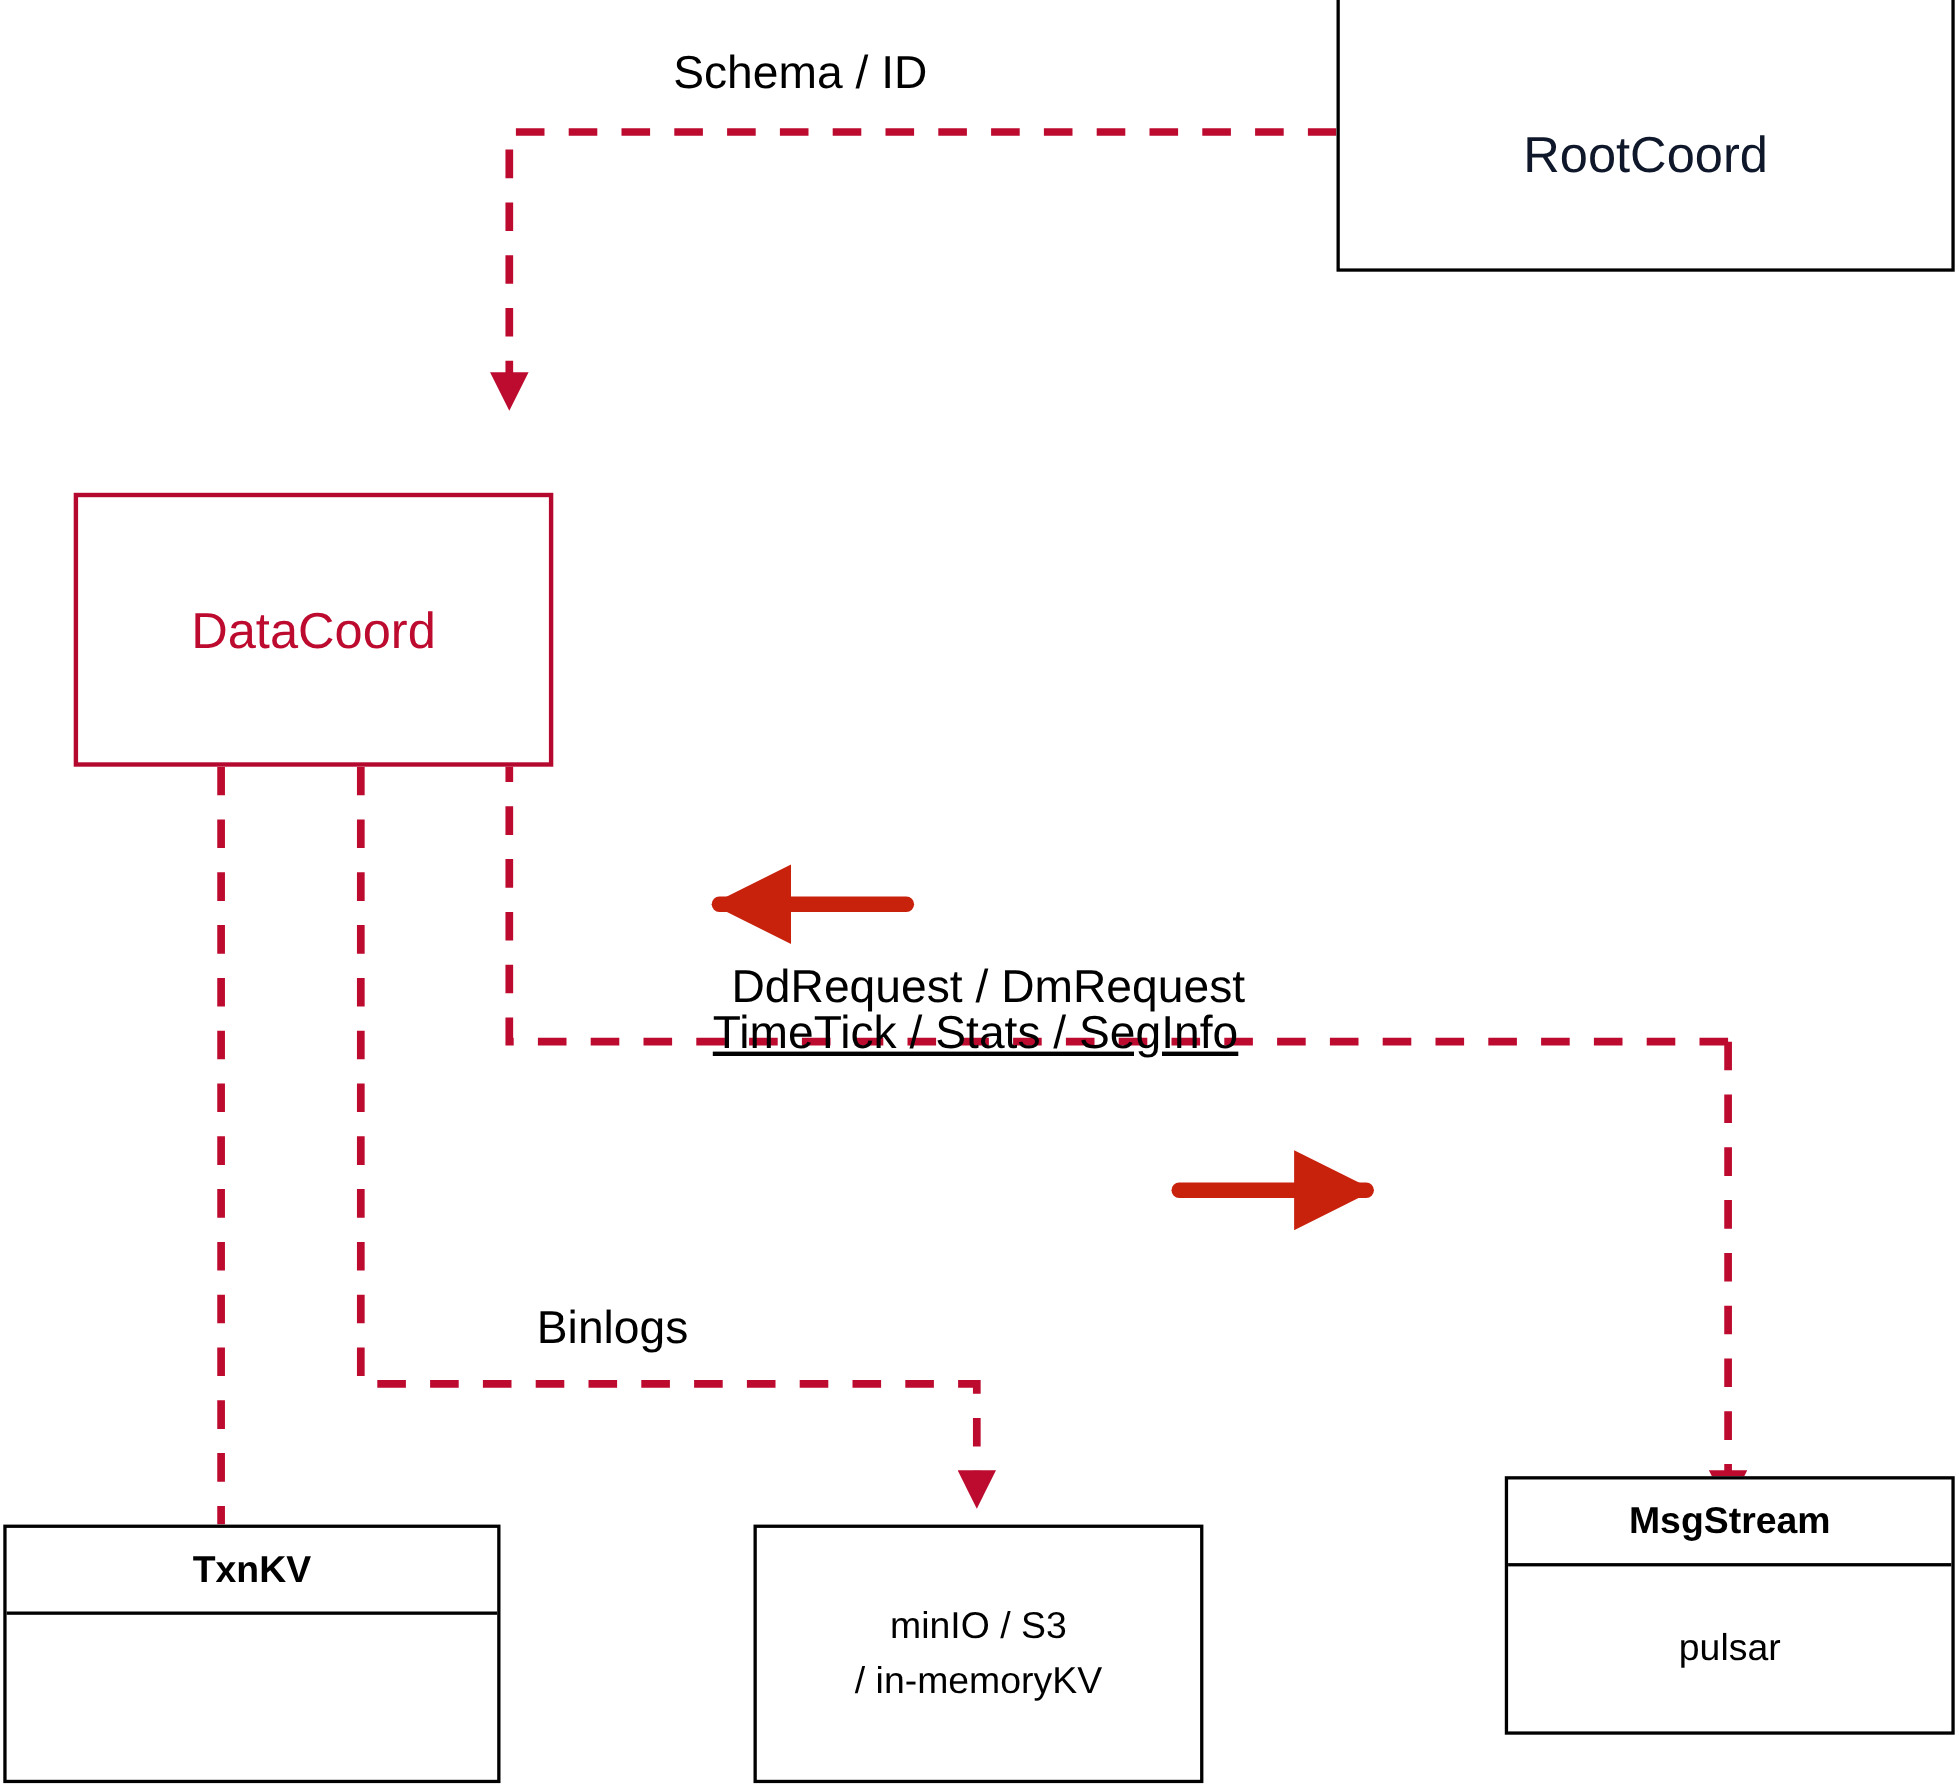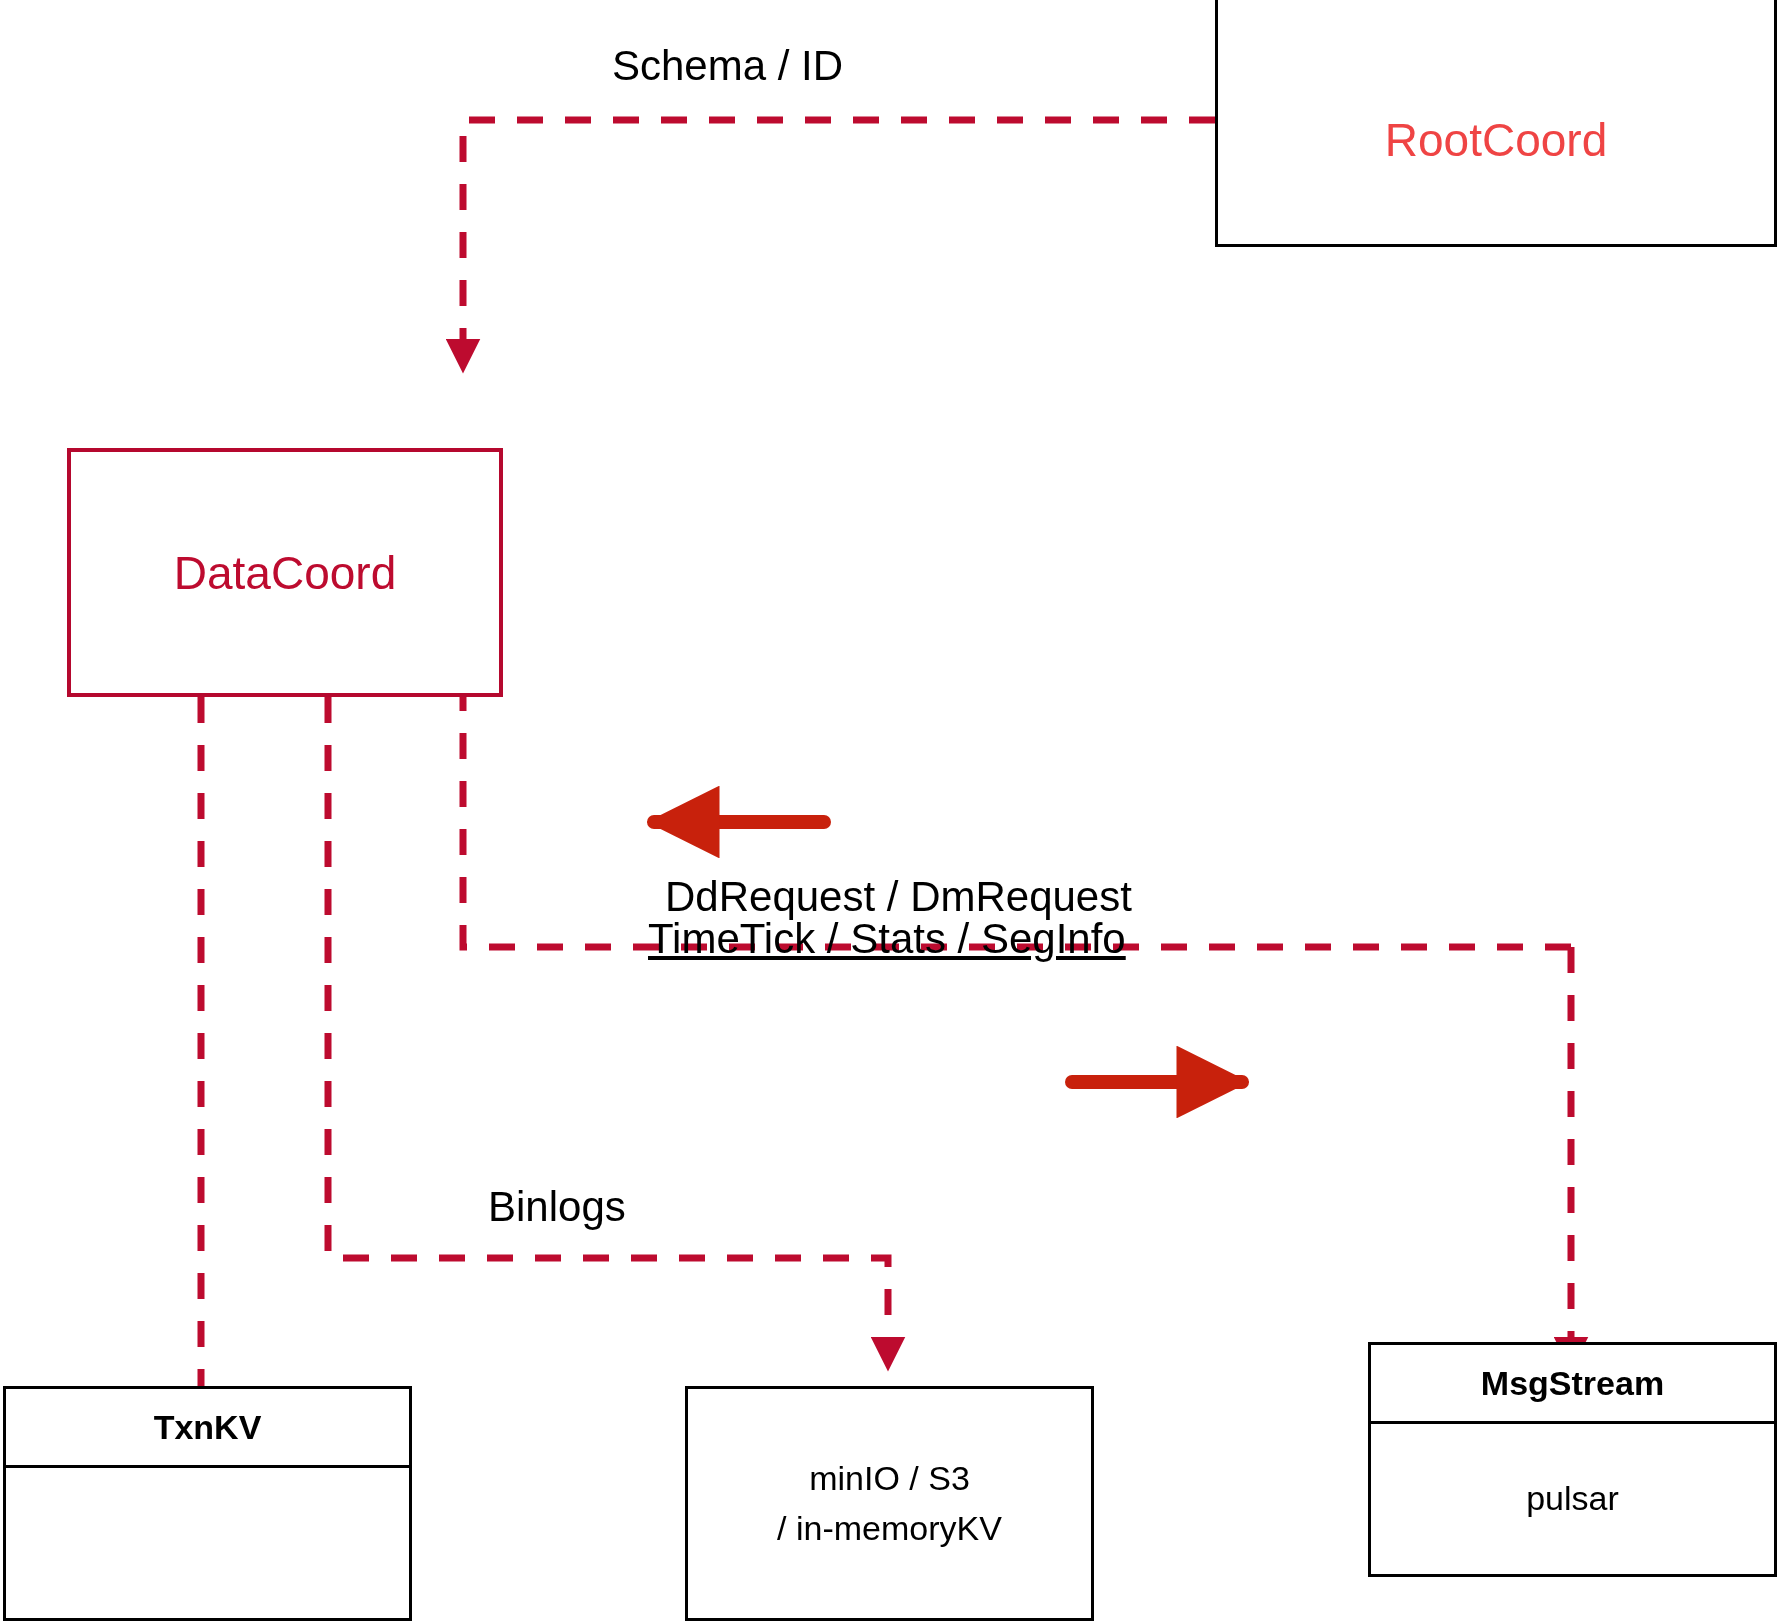--- a/index.html
+++ b/index.html
@@ -36,21 +36,21 @@
     justify-content: center;
   }
   .node-accent {
     border: 4px solid #B5082E;
     display: flex;
     align-items: center;
     justify-content: center;
   }
   .node-label-plain {
     font-size: 46px;
-    color: #ef4444;
+    color: #0f172a;
     font-family: "Liberation Sans", sans-serif;
     margin-top: 36px;
   }
   .node-label-accent {
     font-size: 46px;
     color: #BD0B2F;
     font-family: "Liberation Sans", sans-serif;
   }
   .node-split {
     border: 3px solid #000000;
@@ -127,21 +127,21 @@
   </svg>
 
   <div class="node-box node-plain" style="left:1215px; top:-4px; width:562px; height:251px;">
     <span class="node-label-plain">RootCoord</span>
   </div>
 
   <div class="node-box node-accent" style="left:67px; top:448px; width:436px; height:249px;">
     <span class="node-label-accent">DataCoord</span>
   </div>
 
-  <div class="node-box node-split" style="left:3px; top:1386px; width:409px; height:235px;">
+  <div class="node-box node-split" style="left:3px; top:1386px; width:452px; height:235px;">
     <div class="node-split-head">TxnKV</div>
   </div>
 
   <div class="node-box node-split" style="left:685px; top:1386px; width:409px; height:235px;">
     <div class="node-split-body">
       <span>minIO / S3</span>
       <span>/ in-memoryKV</span>
     </div>
   </div>
 

